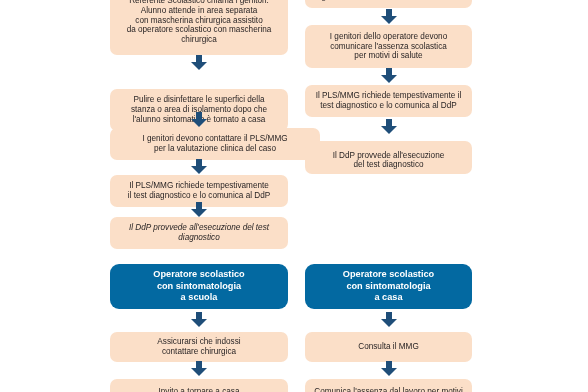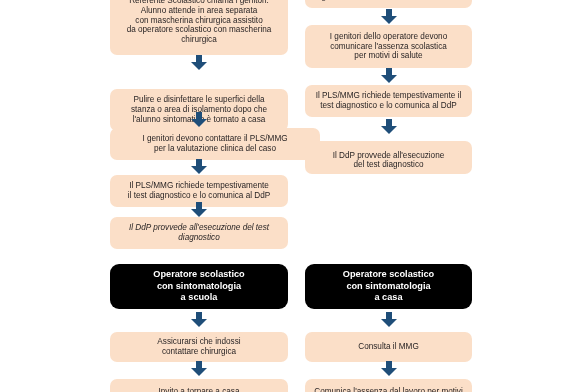--- a/index.html
+++ b/index.html
@@ -35,21 +35,21 @@
     line-height: 1.18;
   }
 
   .node.peach {
     background: #fbdfc8;
     color: #231f20;
     font-size: 8.2px;
   }
 
   .node.red {
-    background: #000000;
+    background: #0369a1;
     color: #ffffff;
     font-size: 9.2px;
     font-weight: bold;
     border-radius: 9px;
     line-height: 1.3;
   }
 
   .node .txt {
     display: block;
     width: 100%;

